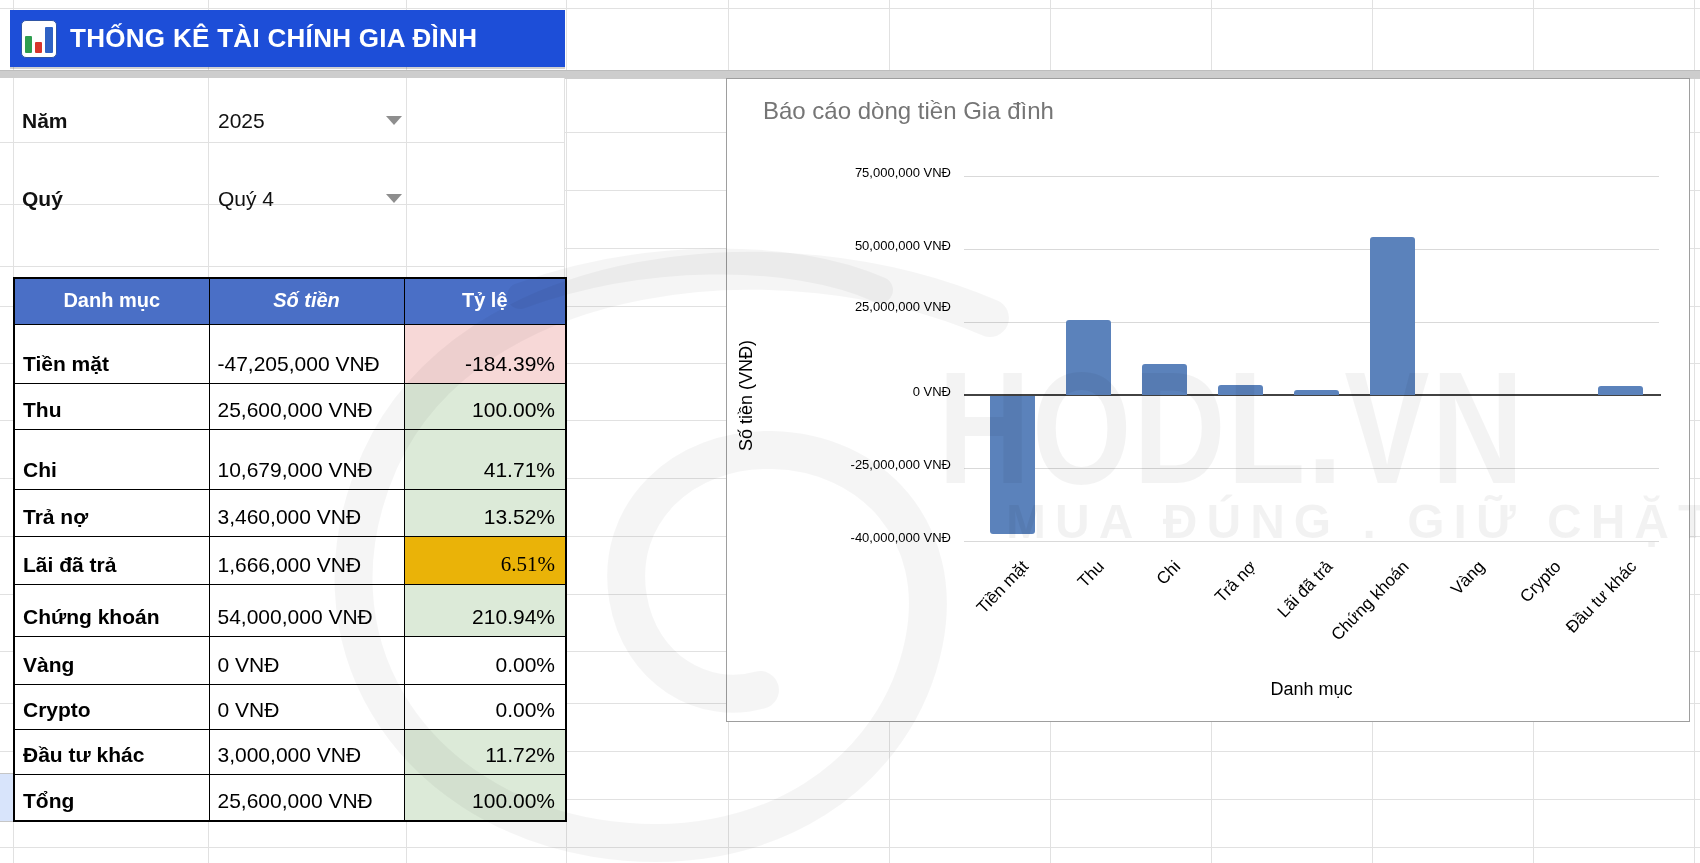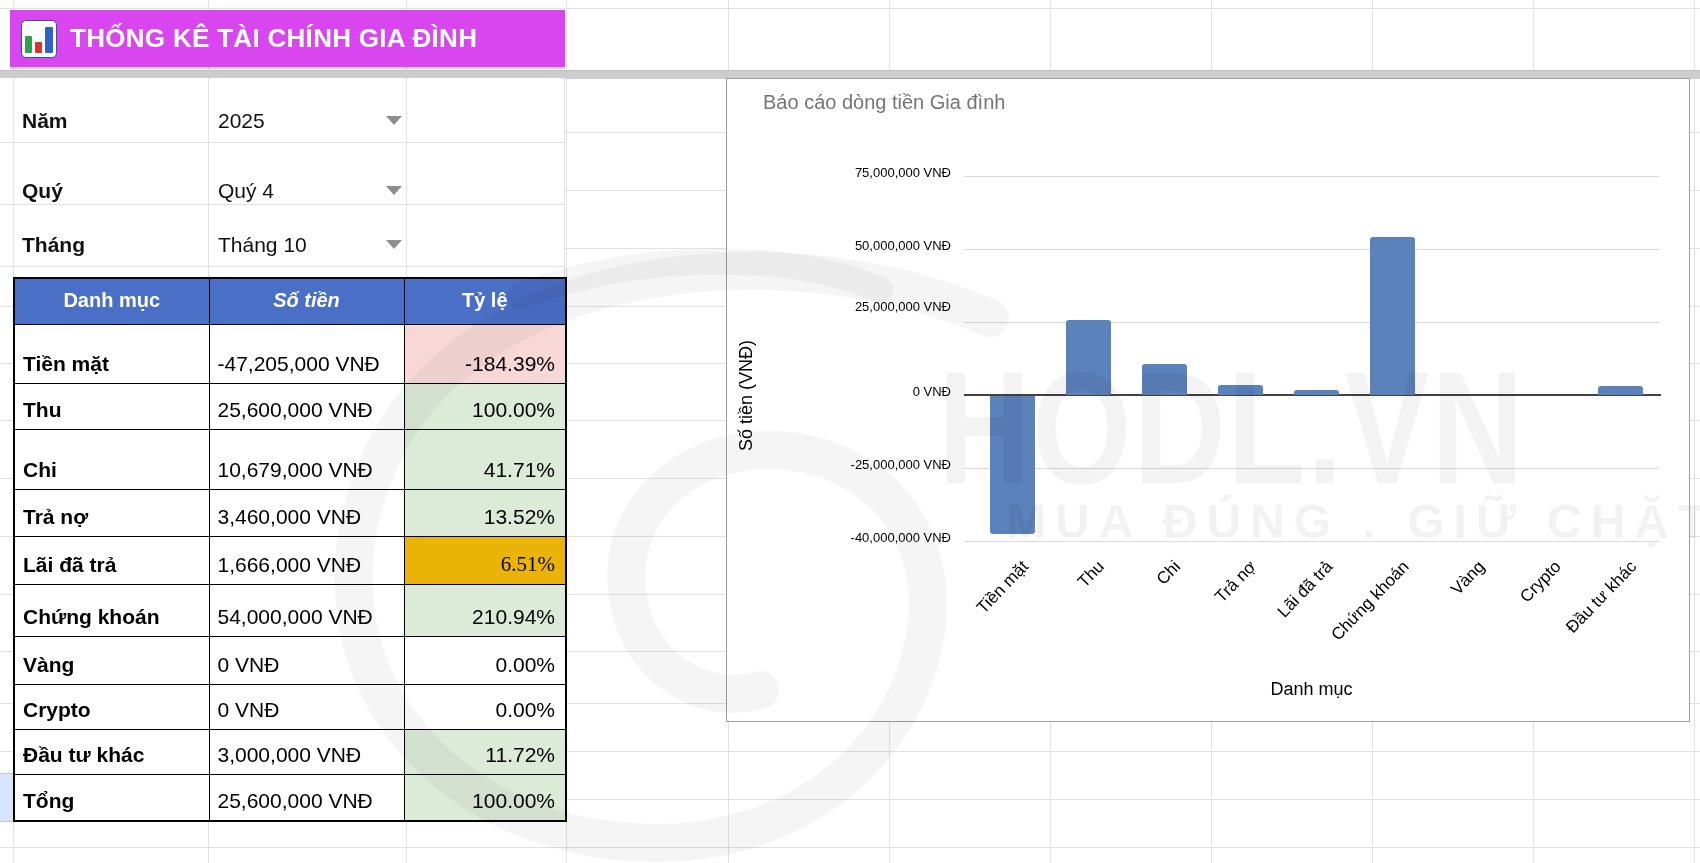--- a/index.html
+++ b/index.html
@@ -45,21 +45,21 @@
                    vertical-align:middle; border:1.5px solid #000; padding:0 0 2px 0; }
   table.stats td { border:1.5px solid #000; vertical-align:bottom; font-size:21px; color:#000;
                    padding:0 10px 7px 8px; overflow:hidden; white-space:nowrap; }
   td.c-name  { font-weight:bold; text-align:left; }
   td.c-num   { }
   td.c-ratio { text-align:right; padding-right:12px; }
 
   
   .chart { position:absolute; left:726px; top:78px; width:964px; height:644px; background:#fff;
            border:1px solid #9e9e9e; z-index:2; box-sizing:border-box; }
-  .c-title { position:absolute; left:36px; top:12px; font-size:20px; color:#757575; white-space:nowrap; }
+  .c-title { position:absolute; left:36px; top:18px; font-size:24px; color:#757575; white-space:nowrap; }
   .c-grid  { position:absolute; left:237px; width:695px; height:1px; background:#d9d9d9; }
   .c-zero  { position:absolute; left:237px; width:697px; height:2px; background:#424242; }
   .c-ytick { position:absolute; left:0; width:224px; text-align:right; font-size:13px; color:#000; white-space:nowrap; }
   .c-bar   { position:absolute; }
   .c-xlab  { position:absolute; top:478px; transform-origin:100% 0; transform:rotate(-46deg);
              font-size:17px; color:#000; white-space:nowrap; }
   .c-xtitle{ position:absolute; left:237px; width:695px; top:600px; text-align:center; font-size:18px; color:#000; }
   .c-ytitle{ position:absolute; left:8px; top:140px; height:352px; width:22px; writing-mode:vertical-rl;
              transform:rotate(180deg); display:flex; align-items:center; justify-content:center;
              font-size:18px; color:#000; }
@@ -101,21 +101,21 @@
       <div class="gl-h" style="top: 594px;"></div>
       <div class="gl-h" style="top: 651px;"></div>
       <div class="gl-h" style="top: 703px;"></div>
       <div class="gl-h" style="top: 751px;"></div>
       <div class="gl-h" style="top: 799px;"></div>
       <div class="gl-h" style="top: 847px;"></div>
     </div>
   <div class="freeze-strip"></div>
   <div class="row-select" style="background: rgb(216, 228, 251);"></div>
 
-  <div class="banner" style="background: #d946ef;">
+  <div class="banner" style="background: #1d4ed8;">
     <div class="banner-icon">
       <div class="bi-bar bi-green"></div>
       <div class="bi-bar bi-red"></div>
       <div class="bi-bar bi-blue"></div>
     </div>
     <div class="banner-title">THỐNG KÊ TÀI CHÍNH GIA ĐÌNH</div>
   </div>
 
   <div class="filterbox">
     <div class="fb-v" style="left:13px"></div>
@@ -124,28 +124,23 @@
     <div class="fb-v" style="left:564px"></div>
     <div class="fb-h" style="top:64px"></div>
     <div class="fb-h" style="top:126px"></div>
     <div class="fb-h" style="top:188px"></div>
 
     <div class="f-row" style="top:0; height:64px">
       <span class="f-label">Năm</span>
       <span class="f-value">2025</span>
       <span class="f-arrow"></span>
     </div>
-    <div class="f-row" style="top:72px; height:62px">
+    <div class="f-row" style="top:80px; height:62px">
       <span class="f-label">Quý</span>
       <span class="f-value">Quý 4</span>
-      <span class="f-arrow"></span>
-    </div>
-    <div class="f-row" style="top:126px; height:62px">
-      <span class="f-label">Tháng</span>
-      <span class="f-value">Tháng 10</span>
       <span class="f-arrow"></span>
     </div>
   </div>
 
   <table class="stats">
     <colgroup>
         <col style="width:195px">
         <col style="width:195px">
         <col style="width:162px">
       </colgroup>

